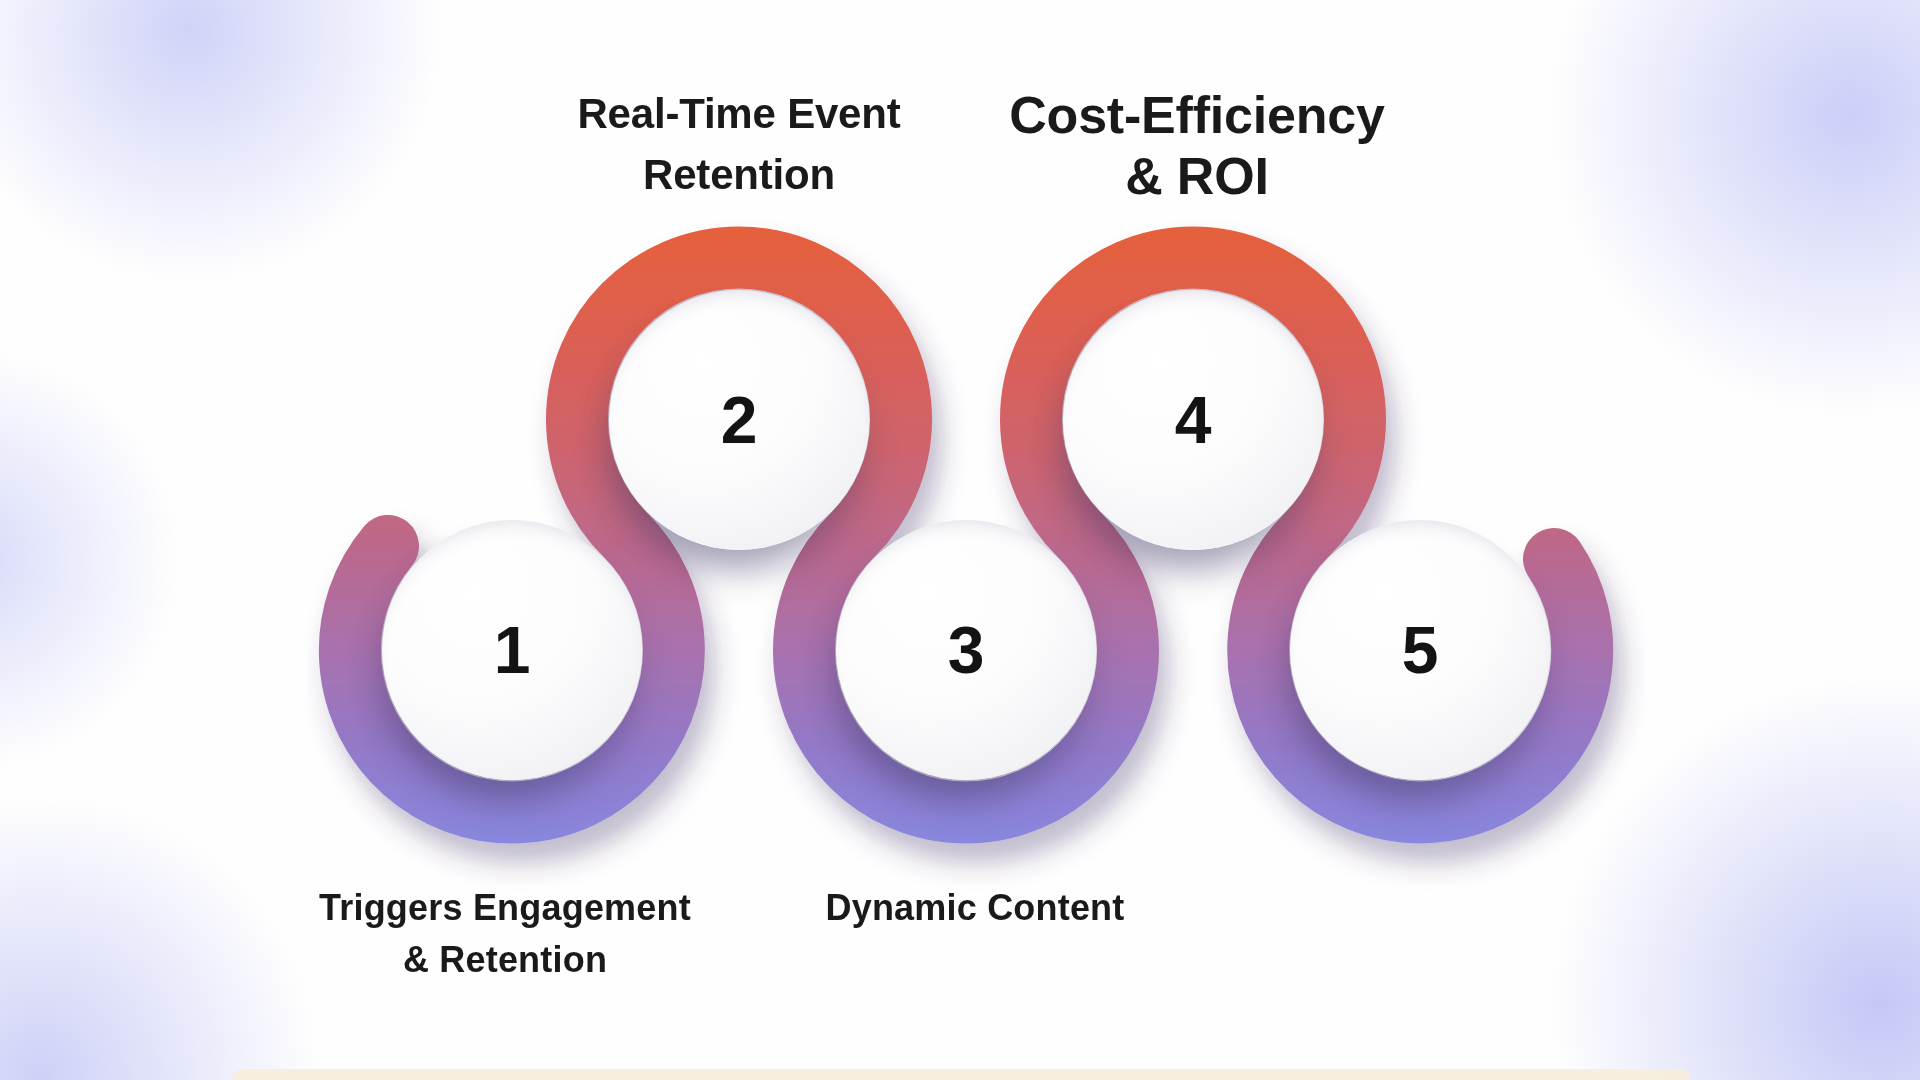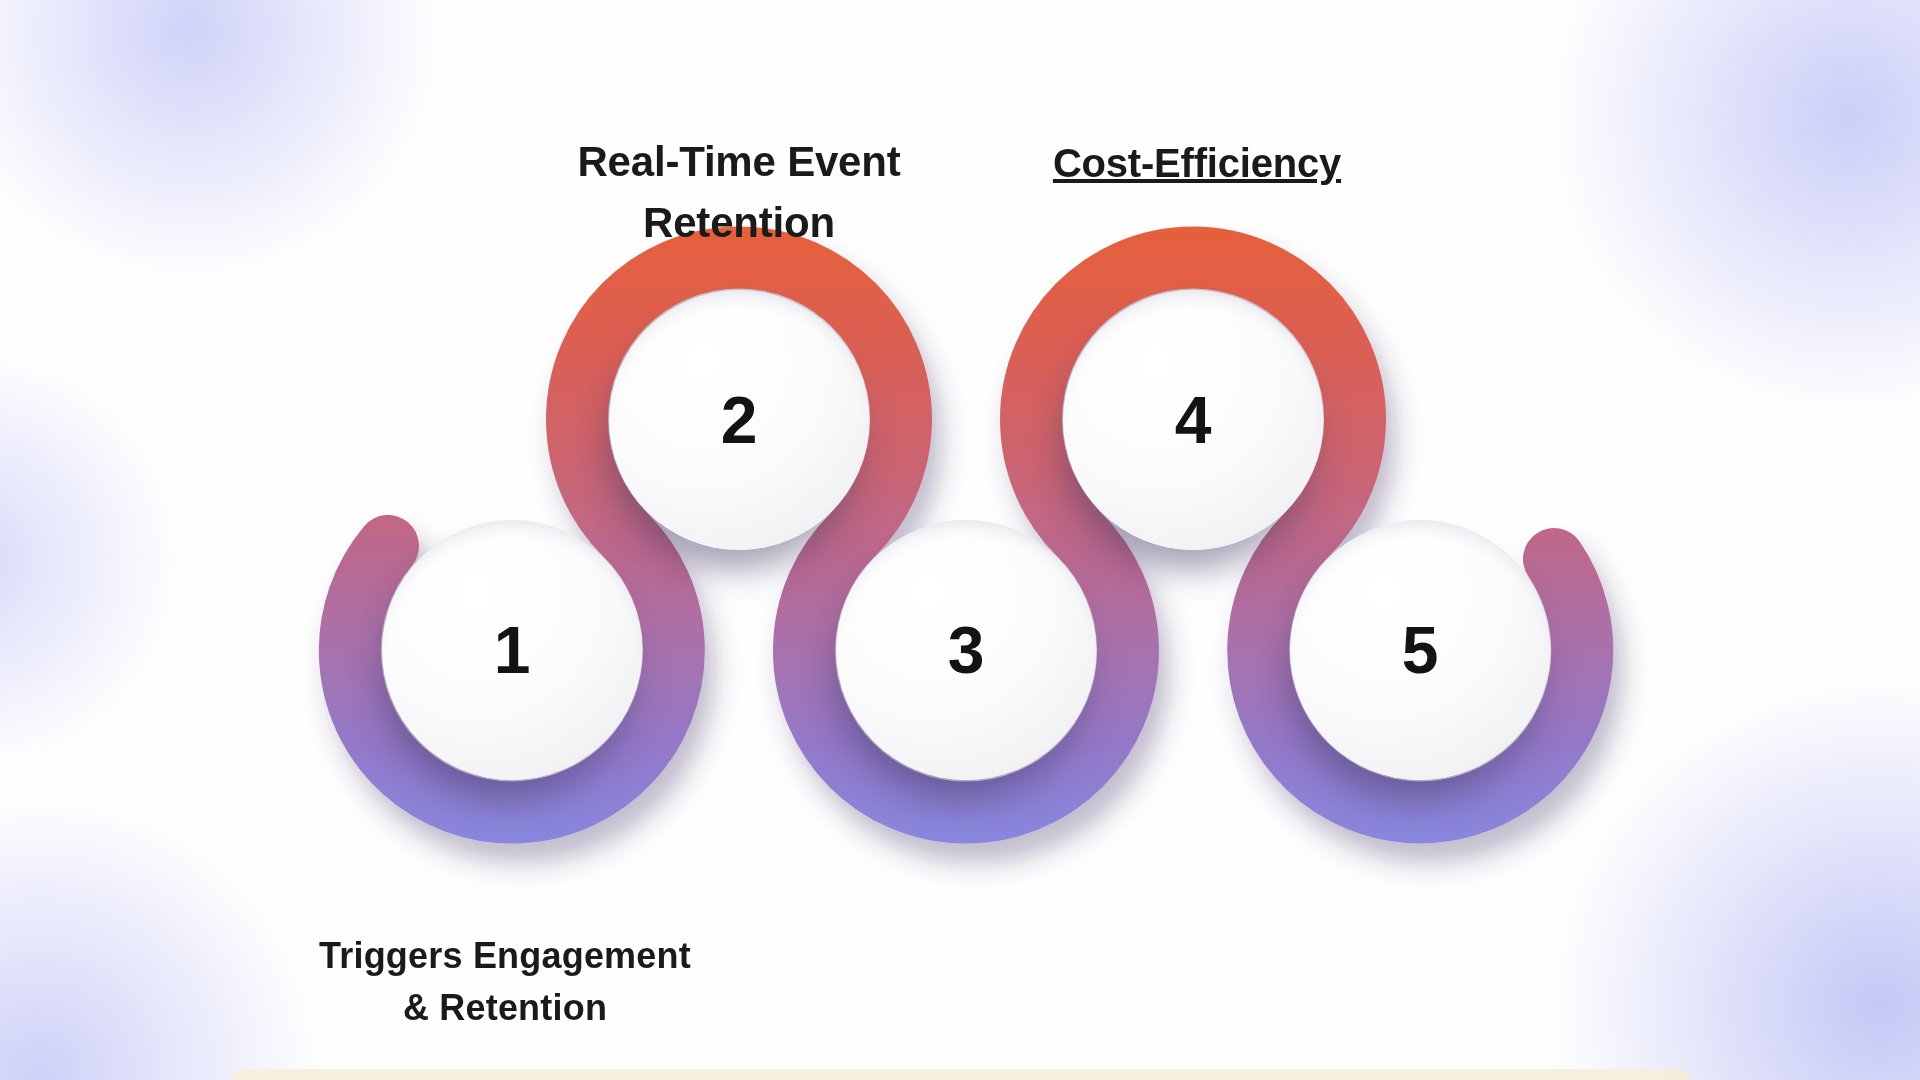--- a/index.html
+++ b/index.html
@@ -19,24 +19,24 @@
   .ribbon{position:absolute;left:0;top:0;}
   .circle{
     position:absolute;width:260px;height:260px;border-radius:50%;
     background:radial-gradient(circle at 36% 28%, #FFFFFF 0%, #FCFCFD 45%, #F3F3F6 75%, #E9E9EF 94%, #E2E2E9 100%);
     box-shadow:0 28px 34px -6px rgba(66,55,100,.35),
                -18px 22px 30px -10px rgba(66,55,100,.18),
                inset 0 14px 18px -12px rgba(66,55,100,.16);
     display:flex;align-items:center;justify-content:center;
   }
   .num{font-size:66px;font-weight:700;color:#131313;line-height:1;}
-  .label{position:absolute;width:560px;text-align:center;color:#1A1A1A;font-weight:700;margin-top:48px;}
+  .label{position:absolute;width:560px;text-align:center;color:#1A1A1A;font-weight:700;}
   .label .line{display:block;}
   .label-top-lg{font-size:42px;line-height:61px;letter-spacing:-0.2px;}
-  .label-top-sm{font-size:40px;line-height:61px;letter-spacing:-0.2px;text-decoration:underline;}
+  .label-top-sm{font-size:52px;line-height:61px;letter-spacing:-0.2px;}
   .label-bottom{font-size:36px;line-height:52px;letter-spacing:0.2px;}
   .pos-c1{left:225px;top:882px;}
   .pos-c2{left:459px;top:83px;}
   .pos-c3{left:695px;top:882px;}
   .pos-c4{left:917px;top:85px;}
   .pos-c5{left:1131px;top:882px;}
   .circle-1{left:382px;top:520px;}
   .circle-2{left:609px;top:290px;}
   .circle-3{left:836px;top:520px;}
   .circle-4{left:1063px;top:290px;}
@@ -96,22 +96,24 @@
     <span class="line">Triggers Engagement</span>
     <span class="line">&amp; Retention</span>
   </div>
 
   <div class="label label-top-lg pos-c2">
     <span class="line">Real-Time Event</span>
     <span class="line">Retention</span>
   </div>
 
   <div class="label label-bottom pos-c3">
+    <span class="line">Dynamic Content</span>
   </div>
 
   <div class="label label-top-sm pos-c4">
     <span class="line">Cost-Efficiency</span>
+    <span class="line">&amp; ROI</span>
   </div>
 
 
   <div class="cream-bar"></div>
 
 </div>
 
 </body></html>

